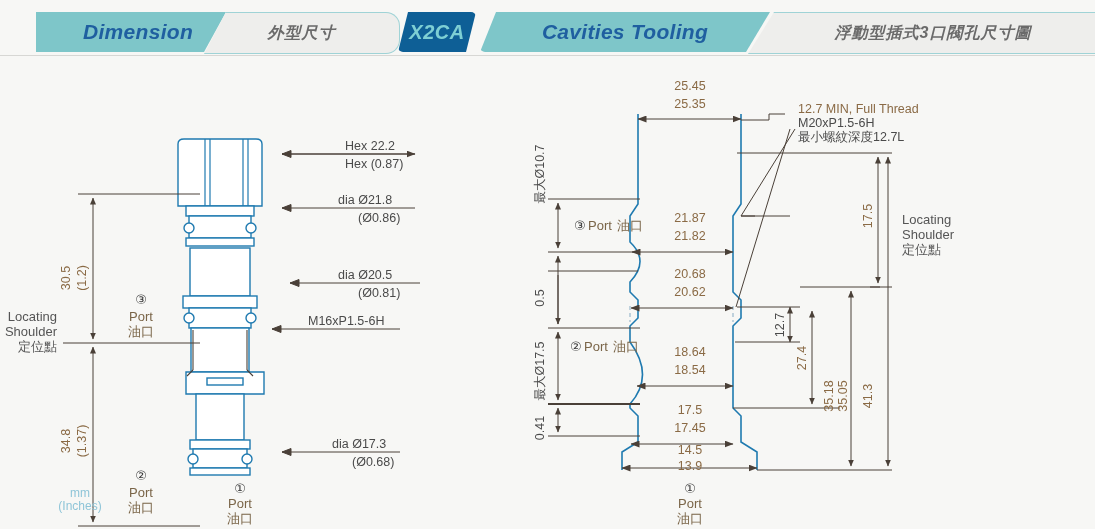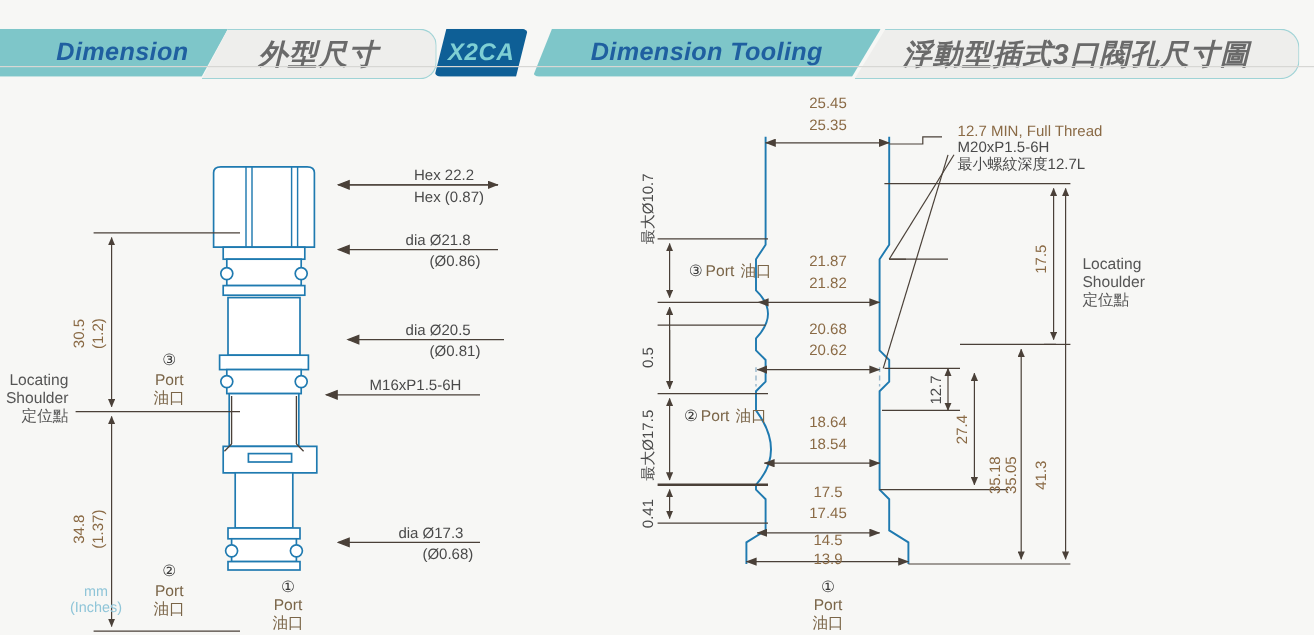--- a/index.html
+++ b/index.html
@@ -8,32 +8,33 @@
     background:#f7f7f5;
     font-family:"Liberation Sans","DejaVu Sans",sans-serif;
     overflow:hidden;position:relative;
   }
 
   
   #header{
     position:absolute;left:0;top:0;width:1095px;height:56px;
   }
   .tab{
-    position:absolute;top:24px;height:40px;
+    position:absolute;top:12px;height:40px;
     display:flex;align-items:center;justify-content:center;
     font-style:italic;font-weight:bold;
     white-space:nowrap;
+    margin-left:36px;
   }
   .tab-en{
     background:#7ec6c9;color:#1f5fa0;
     font-size:21px;letter-spacing:.3px;
   }
   .tab-zh{
     background:#eeeeec;color:#6a6a6a;
-    font-size:24px;letter-spacing:1px;
+    font-size:16px;letter-spacing:1px;
     border:1px solid #9fd3d6;border-left:none;
   }
   .tab-code{
     background:#0e5f96;color:#7ecfd4;
     font-size:20px;letter-spacing:.5px;
   }
 
   
   #tab-dim{
     left:0;width:190px;
@@ -98,21 +99,21 @@
   <div class="tab tab-en" id="tab-dim">
       <span>Dimension</span>
     </div>
   <div class="tab tab-zh" id="tab-dim-zh">
       <span>外型尺寸</span>
     </div>
   <div class="tab tab-code" id="tab-x2ca">
       <span>X2CA</span>
     </div>
   <div class="tab tab-en" id="tab-cav">
-      <span>Dimension Tooling</span>
+      <span>Cavities Tooling</span>
     </div>
   <div class="tab tab-zh" id="tab-cav-zh">
       <span>浮動型插式3口閥孔尺寸圖</span>
     </div>
   <div id="header-rule"></div>
 </div>
 
 <div id="canvas">
 <svg width="1095" height="473" viewBox="0 0 1095 473" xmlns="http://www.w3.org/2000/svg">
 

